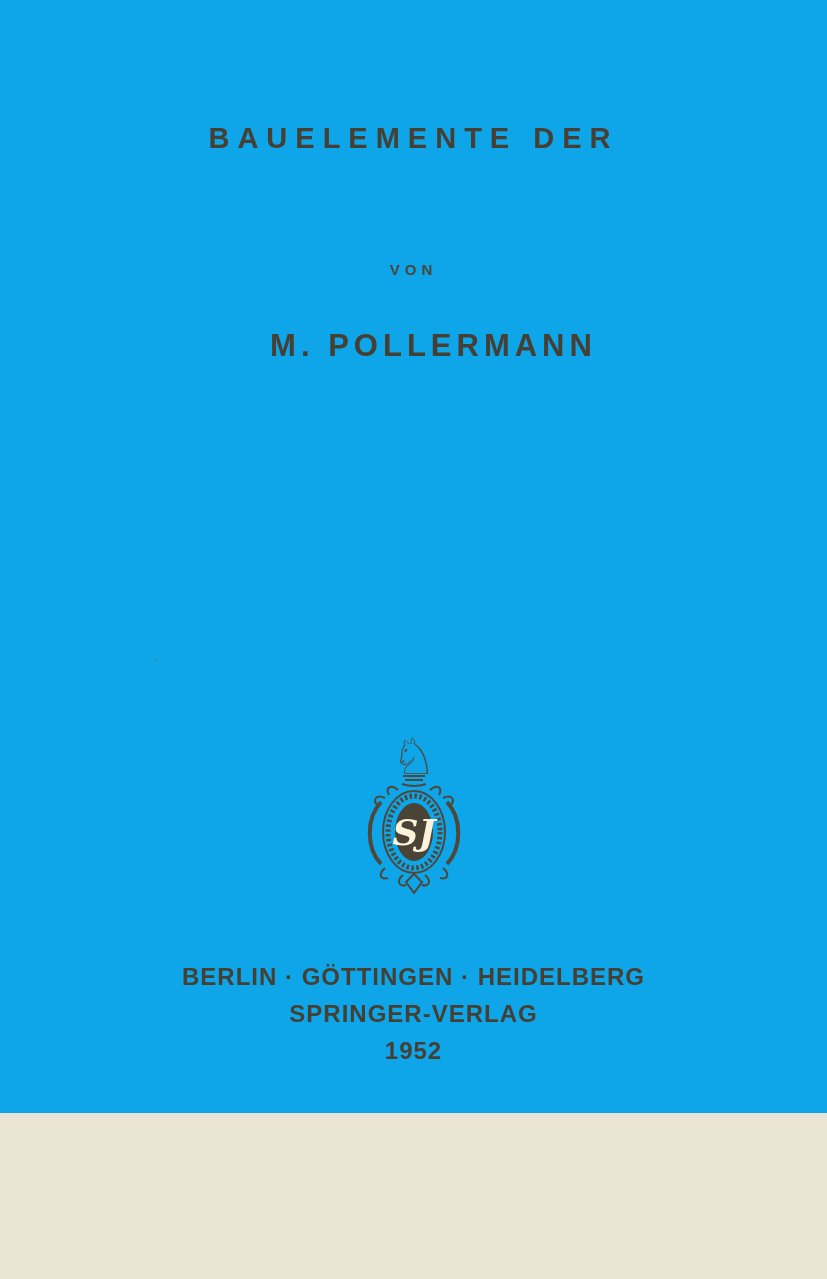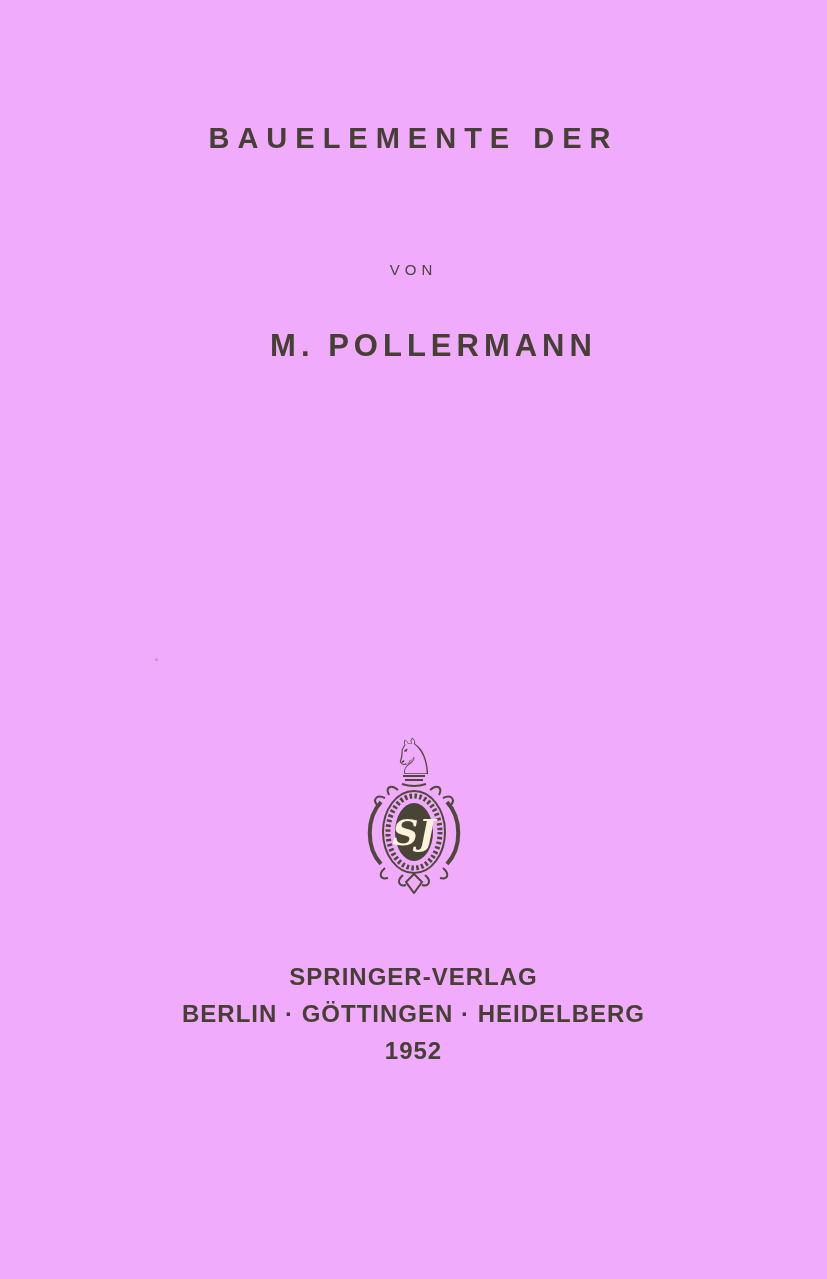--- a/index.html
+++ b/index.html
@@ -3,23 +3,23 @@
 <meta charset="utf-8">
 <style>
   html, body {
     margin: 0;
     padding: 0;
     background: #e9e4d4;
   }
   .page {
     position: relative;
     width: 827px;
-    height: 1279px;
+    height: 1113px;
     margin: 0 auto;
-    background: #f0abfc;
+    background: #0ea5e9;
     overflow: hidden;
     font-family: "Liberation Sans", sans-serif;
     color: #464034;
   }
   .center-abs {
     position: absolute;
     left: 0;
     right: 0;
     text-align: center;
   }
@@ -27,21 +27,21 @@
     top: 112px;
     font-size: 29px;
     font-weight: 700;
     letter-spacing: 8px;
     line-height: 52px;
     color: #464034;
   }
   .byline {
     top: 258px;
     font-size: 15px;
-    font-weight: 400;
+    font-weight: 700;
     letter-spacing: 5px;
     line-height: 24px;
     color: #4b453a;
   }
   .author {
     top: 326px;
     font-size: 31px;
     font-weight: 700;
     letter-spacing: 5px;
     line-height: 40px;
@@ -120,18 +120,18 @@
 
       <g stroke="#4f4839" fill="none" stroke-width="2">
         <path d="M56,150 L48,158 L56,169 L64,158 Z"></path>
         <path d="M45,151 C38,157 41,163 48,161"></path>
         <path d="M67,151 C74,157 71,163 64,161"></path>
       </g>
     </svg>
   </div>
 
   <div class="center-abs imprint">
+    <div>BERLIN · GÖTTINGEN · HEIDELBERG</div>
     <div>SPRINGER-VERLAG</div>
-    <div>BERLIN · GÖTTINGEN · HEIDELBERG</div>
     <div>1952</div>
   </div>
 
 </div>
 
 </body></html>

